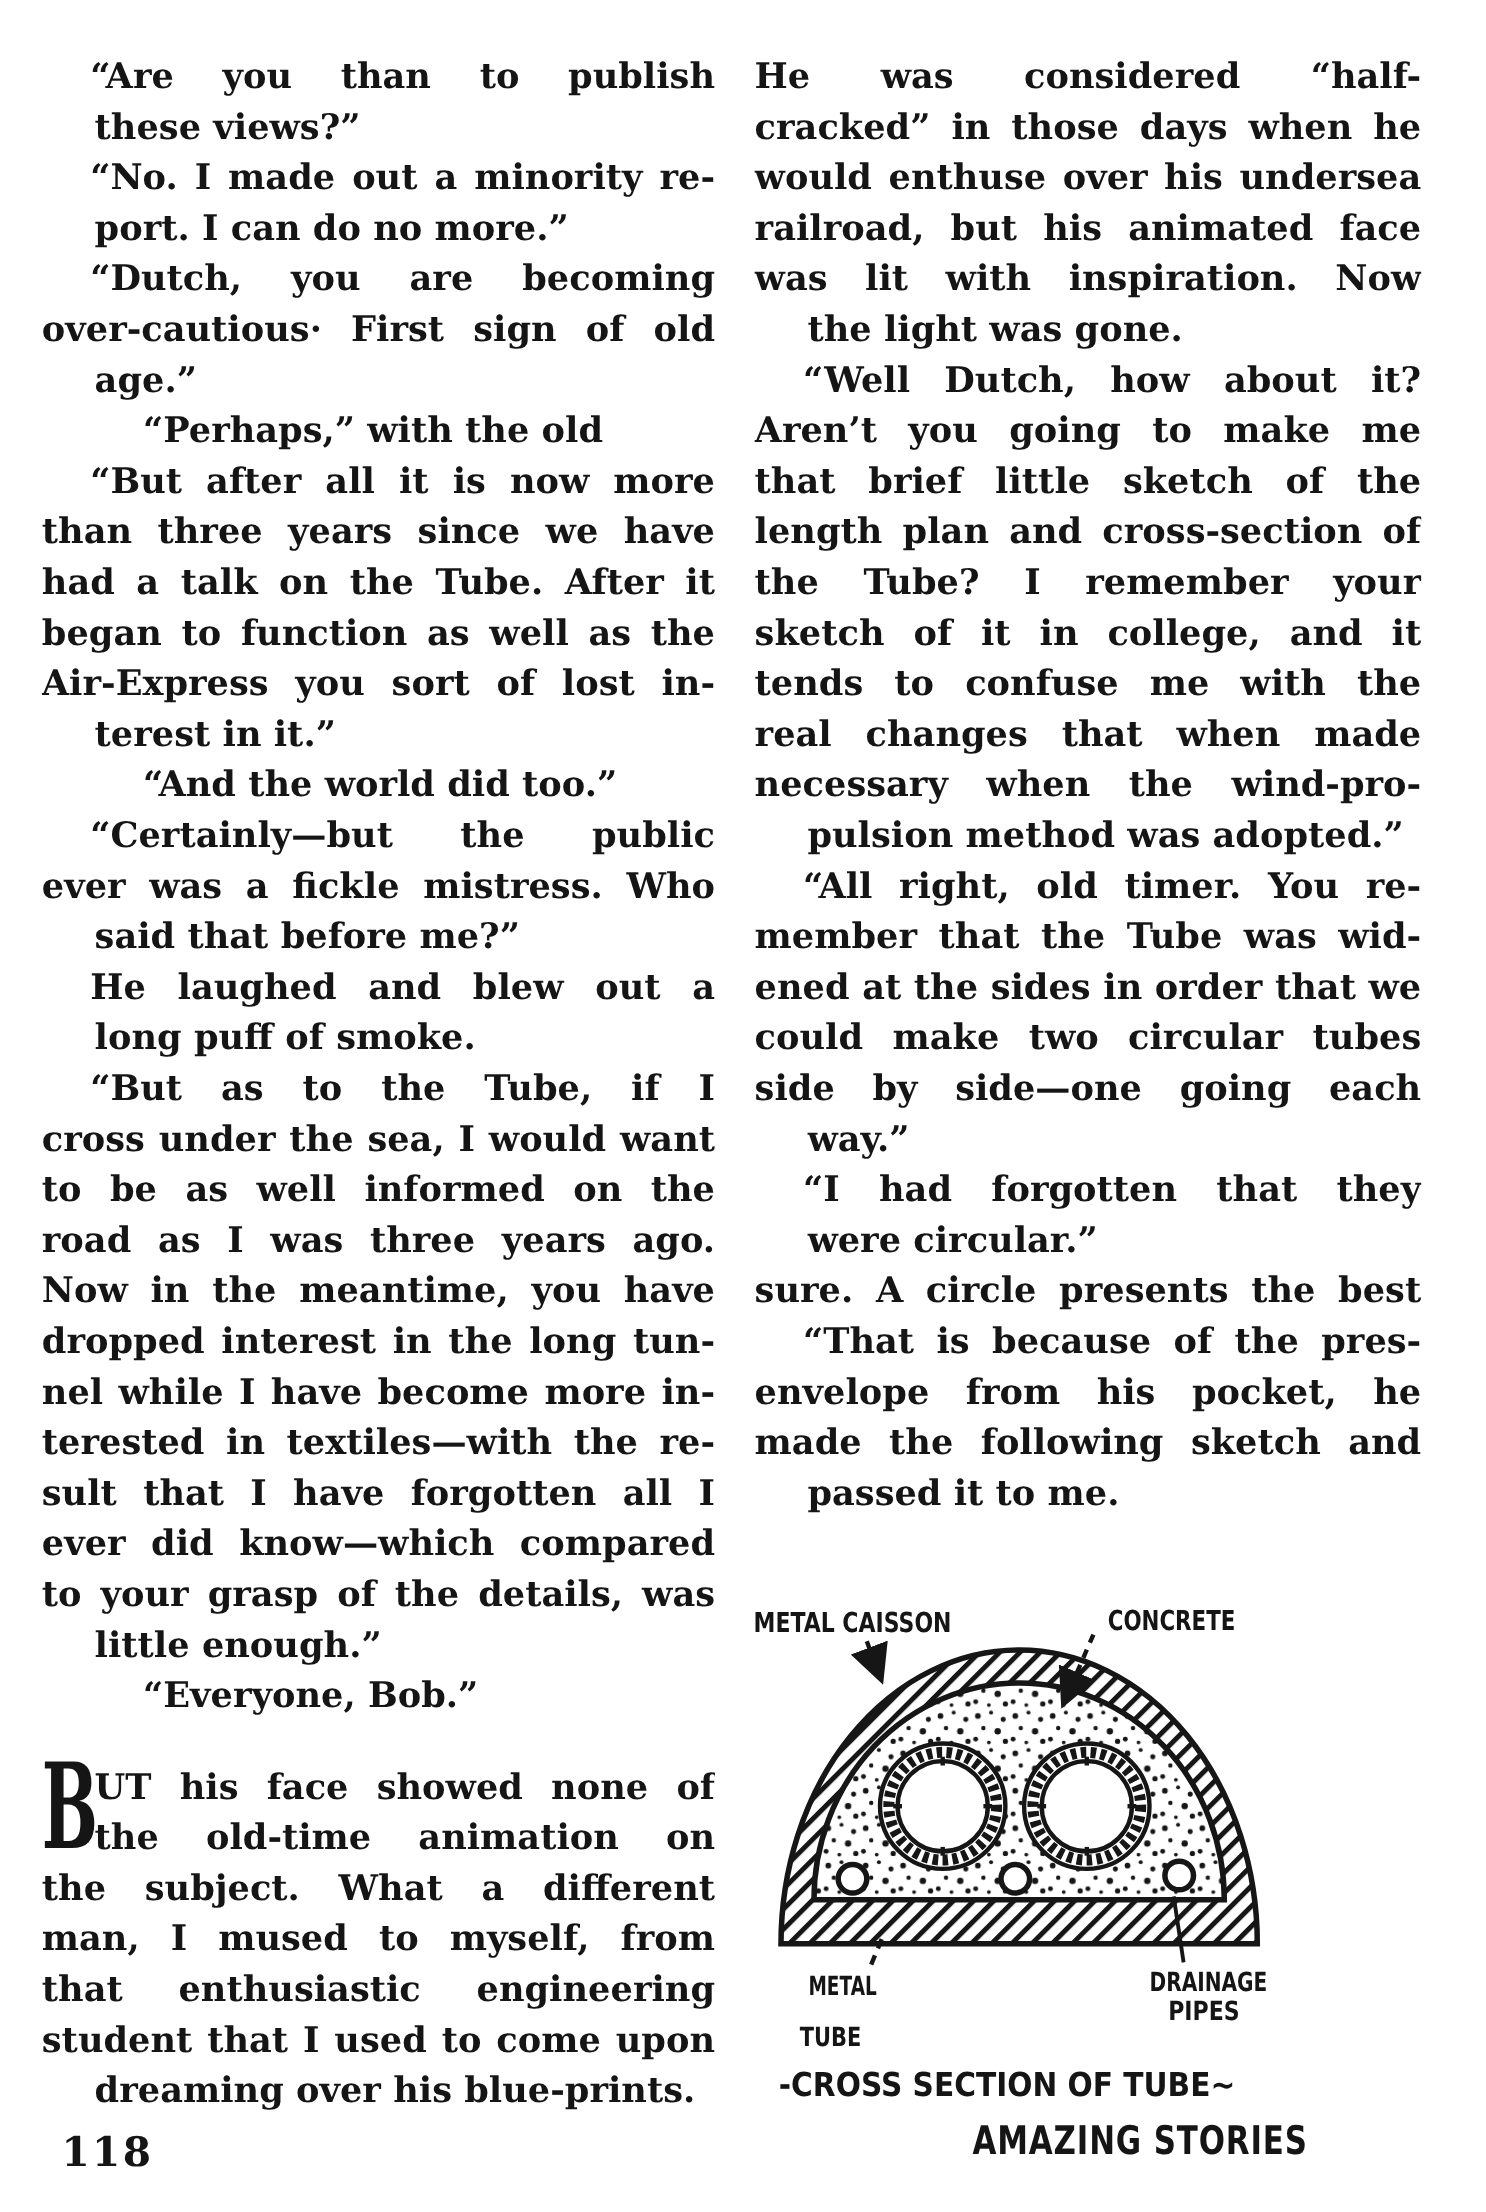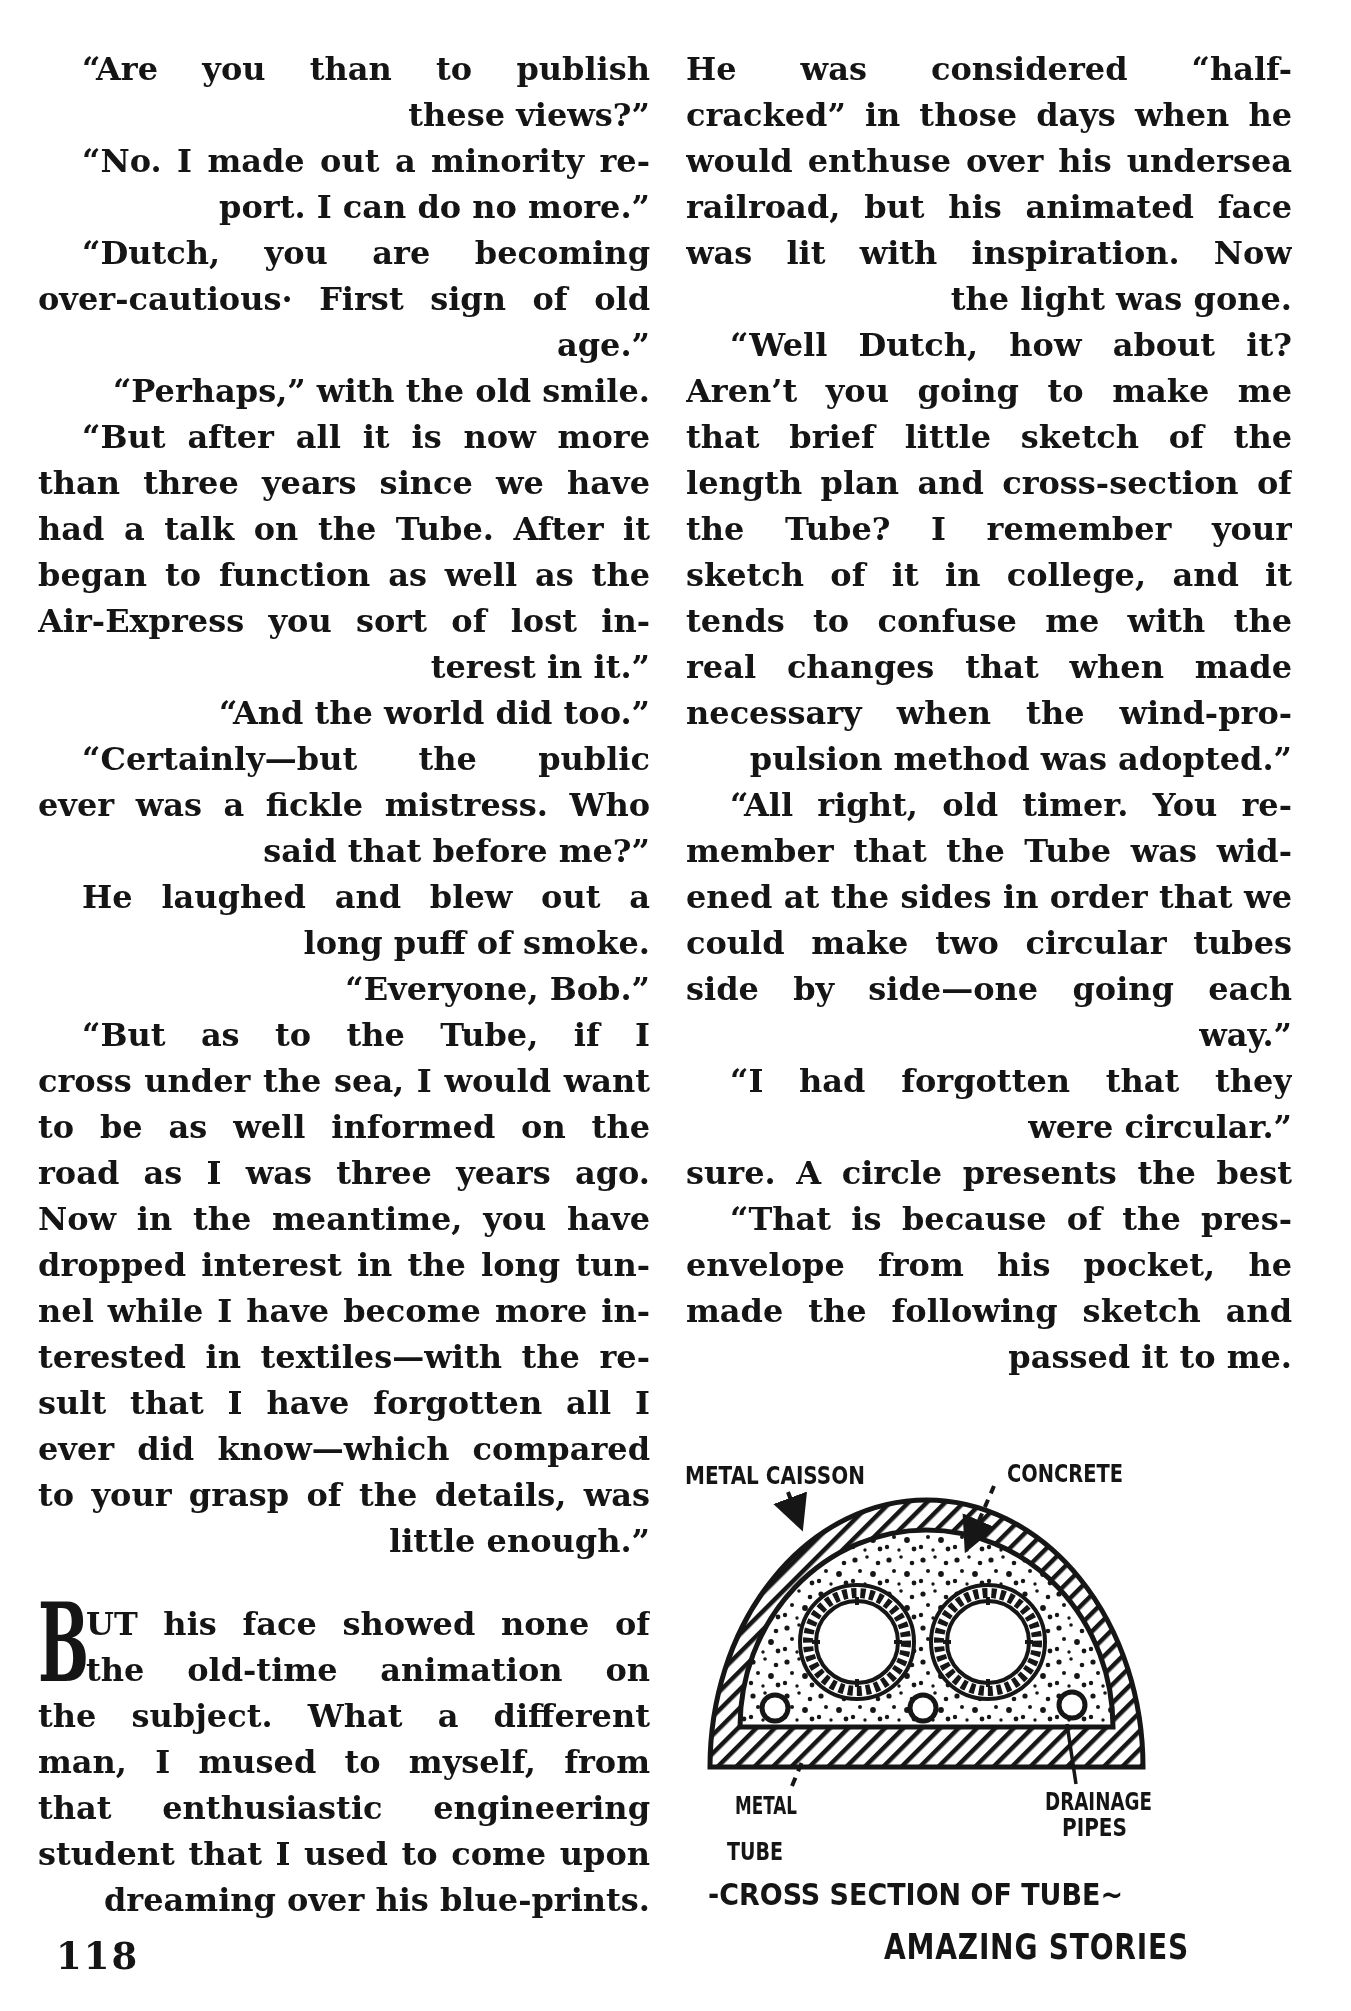--- a/index.html
+++ b/index.html
@@ -10,21 +10,21 @@
   }
   .col{position:absolute;top:46px;}
   #colL{left:38px;width:612px;}
   #colR{left:686px;width:606px;}
   .para{margin:0;}
   .line{
     height:46px;line-height:46px;font-size:32px;
     text-align:justify;overflow:hidden;white-space:normal;
   }
   .line::after{content:"";display:inline-block;width:100%;height:0;}
-  .line.last{text-align:right;}
+  .line.last{text-align:left;margin-left:48px;}
   .line.last::after{content:none;}
   .line.ind{text-indent:44px;}
   .dcpara{position:relative;margin-top:37px;}
   .dcpara .dc{padding-left:48px;}
   .dropcap{
     position:absolute;left:0;top:-6px;font-size:108px;line-height:96px;
     font-weight:700;transform:scaleX(0.56);transform-origin:left top;
   }
   .pageno{
     position:absolute;left:56px;top:1934px;font-size:37px;font-weight:700;
@@ -78,37 +78,37 @@
           <div class="line last ind">“And the world did too.”</div>
         </div>
         <div class="para">
           <div class="line ind">“Certainly—but the public</div>
           <div class="line">ever was a fickle mistress. Who</div>
           <div class="line last">said that before me?”</div>
         </div>
         <div class="para">
           <div class="line ind">He laughed and blew out a</div>
           <div class="line last">long puff of smoke.</div>
-        </div>
-        <div class="para">
-          <div class="line last ind">“Everyone, Bob.”</div>
         </div>
         <div class="para">
           <div class="line ind">“But as to the Tube, if I</div>
           <div class="line">cross under the sea, I would want</div>
           <div class="line">to be as well informed on the</div>
           <div class="line">road as I was three years ago.</div>
           <div class="line">Now in the meantime, you have</div>
           <div class="line">dropped interest in the long tun-</div>
           <div class="line">nel while I have become more in-</div>
           <div class="line">terested in textiles—with the re-</div>
           <div class="line">sult that I have forgotten all I</div>
           <div class="line">ever did know—which compared</div>
           <div class="line">to your grasp of the details, was</div>
           <div class="line last">little enough.”</div>
+        </div>
+        <div class="para">
+          <div class="line last ind">“Everyone, Bob.”</div>
         </div>
       </div>
     <div class="dcpara">
       <span class="dropcap">B</span>
     <div class="line dc">UT his face showed none of</div>
         <div class="line dc">the old-time animation on</div>
         <div class="line">the subject. What a different</div>
         <div class="line">man, I mused to myself, from</div>
         <div class="line">that enthusiastic engineering</div>
         <div class="line">student that I used to come upon</div>

